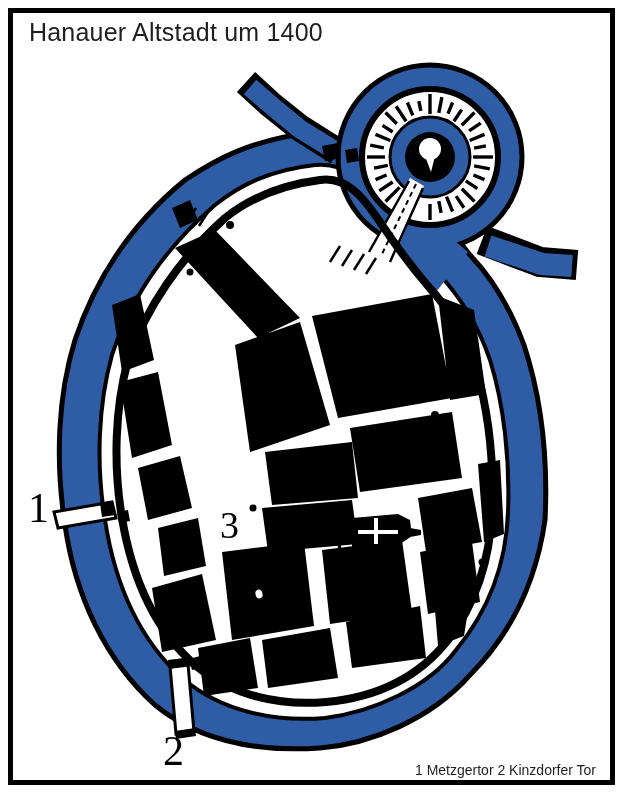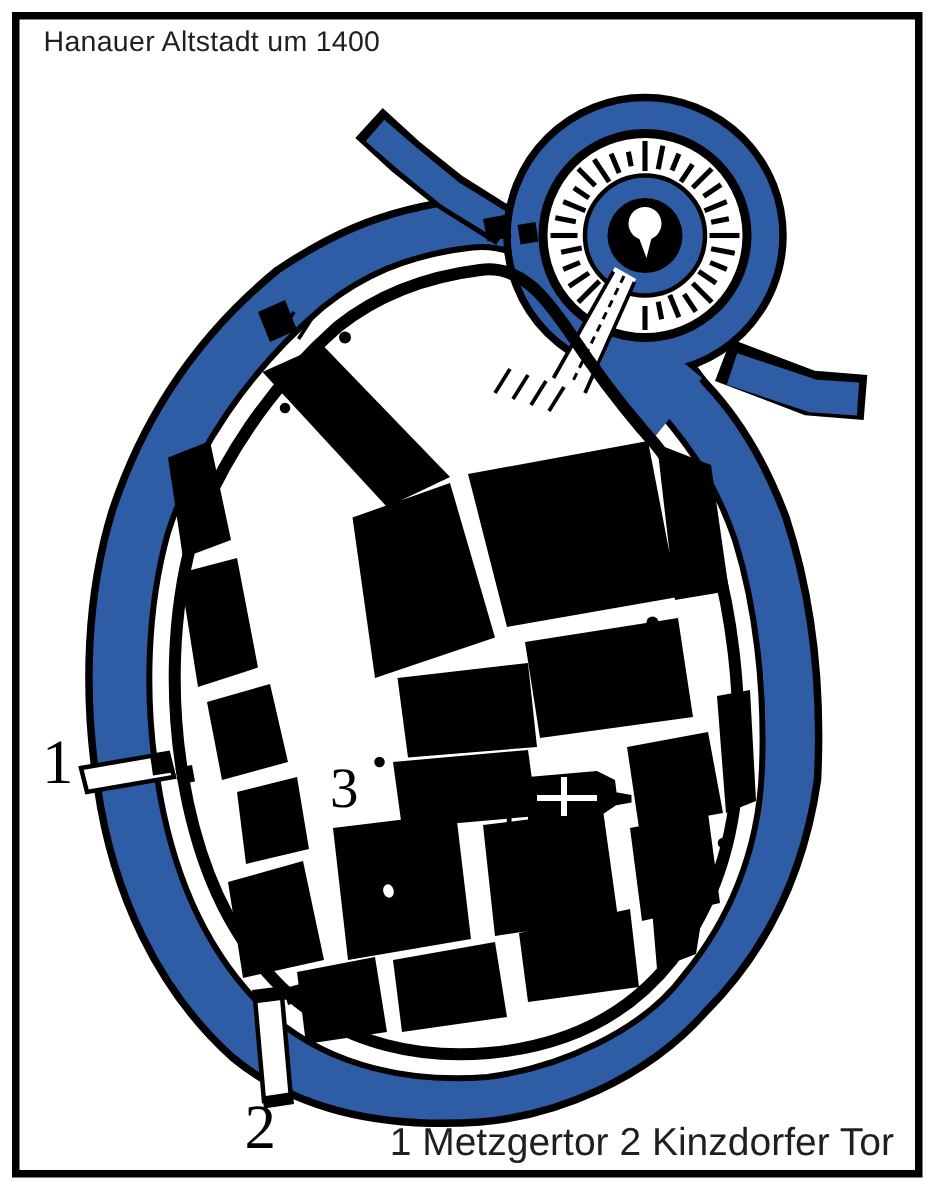--- a/index.html
+++ b/index.html
@@ -5,26 +5,26 @@
   :root{
     --water:#2e5da6; --ink:#000000; --paper:#ffffff; --text:#221e1f;
   }
   html,body{margin:0;padding:0;background:#fff;}
   .page{
     position:relative; width:623px; height:796px; background:var(--paper);
     font-family:"Liberation Sans", sans-serif; overflow:hidden;
   }
   .map-svg{position:absolute; left:0; top:0;}
   .map-title{
-    position:absolute; left:29px; top:18px; font-size:19px; color:var(--text);
+    position:absolute; left:29px; top:18px; font-size:25px; color:var(--text);
     letter-spacing:.2px;
   }
   .legend{
     position:absolute; right:27px; bottom:17px; text-align:right;
-    font-size:26px; line-height:1.3; color:var(--text);
+    font-size:14px; line-height:1.3; color:var(--text);
   }
   .water{fill:var(--water);}
   .ink{fill:var(--ink);}
   .paper{fill:var(--paper);}
   .s-ink{stroke:var(--ink);}
   .marker{font-family:"Liberation Serif", serif; fill:var(--ink);}
 </style>
 </head>
 <body>
 

